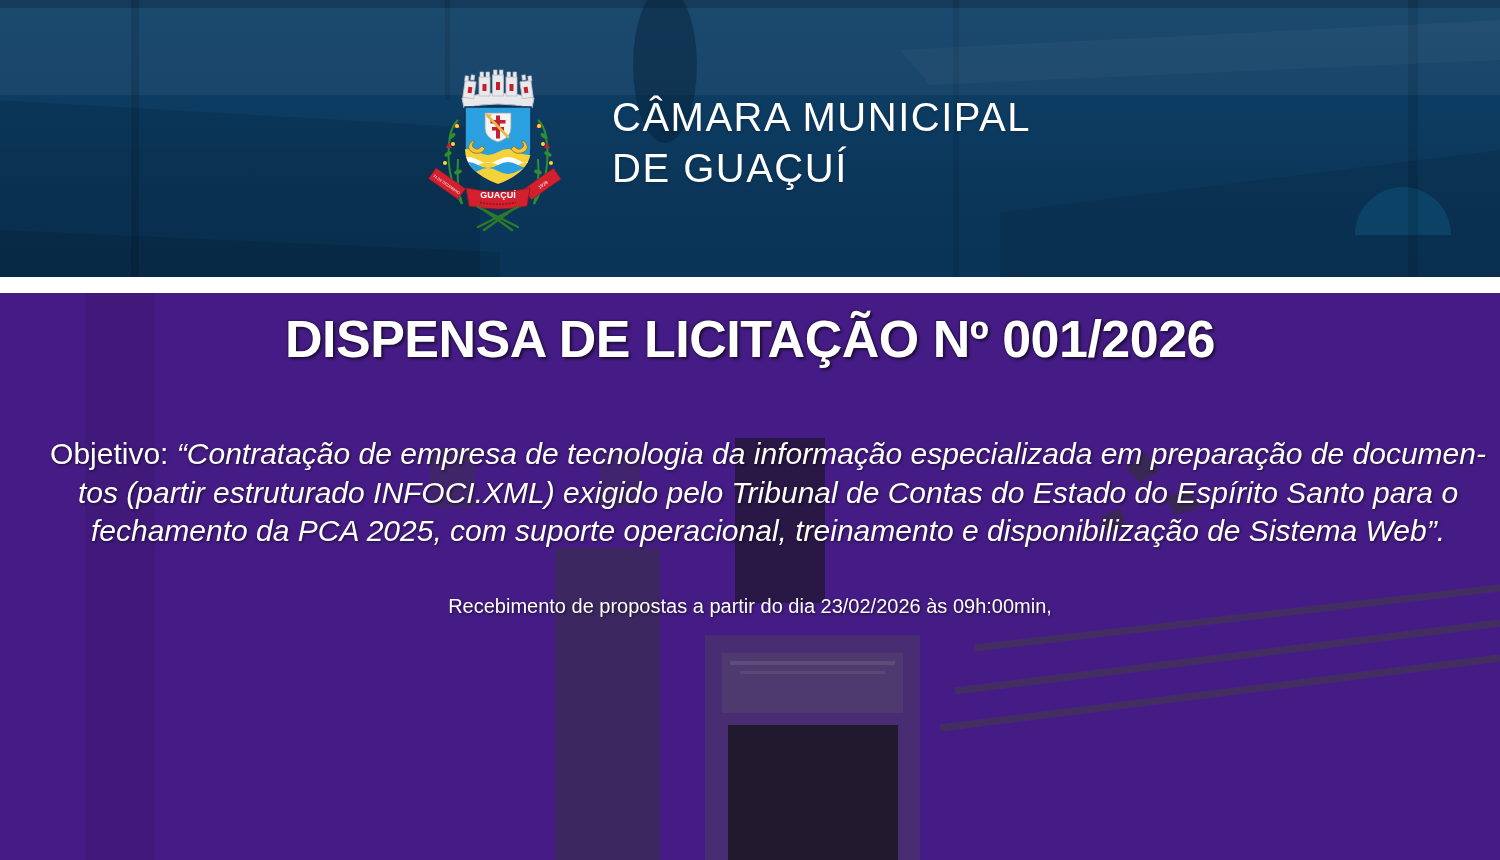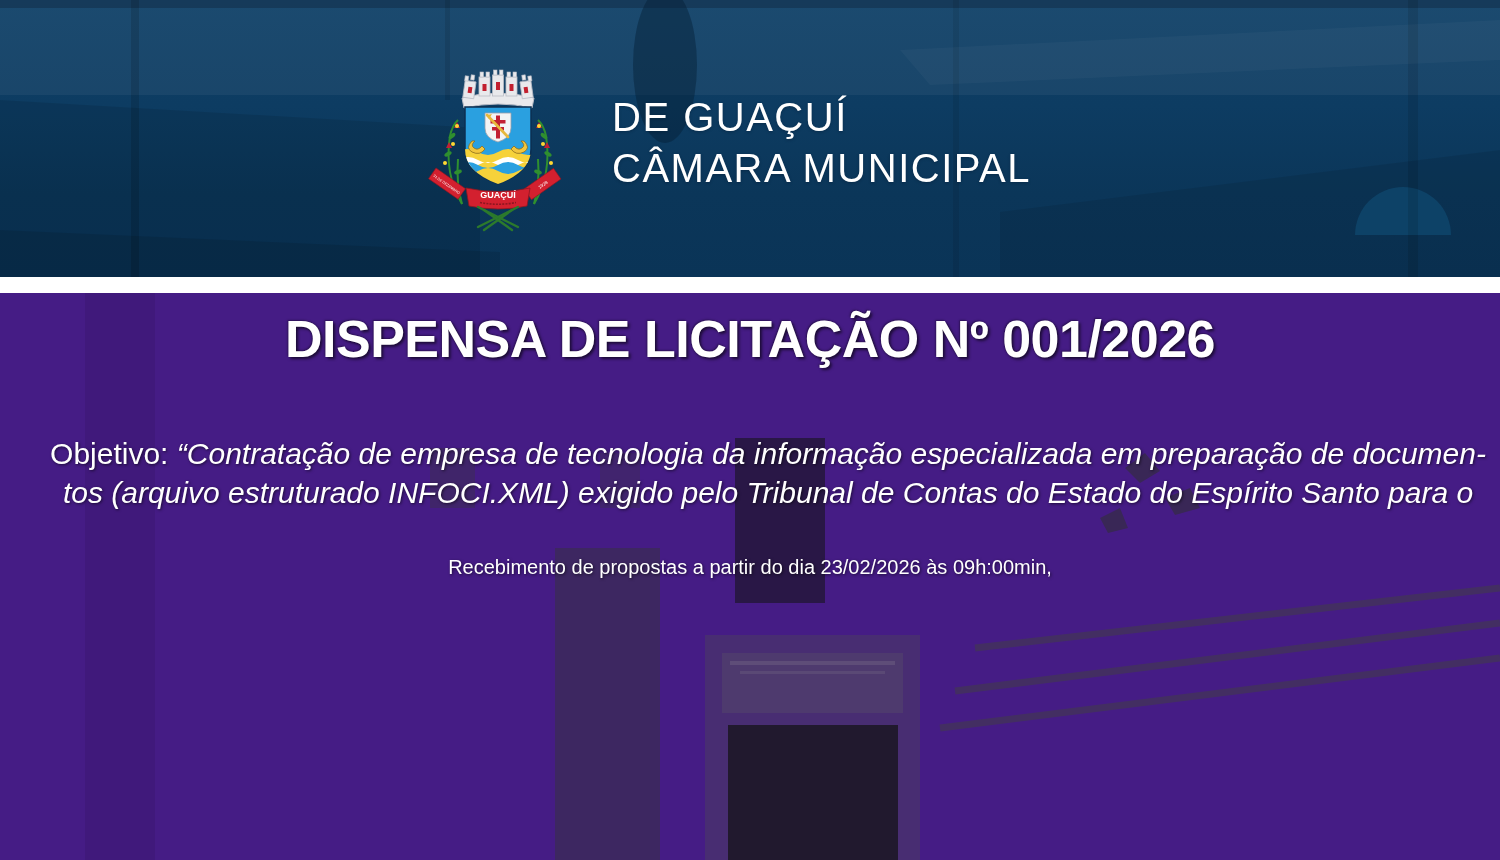--- a/index.html
+++ b/index.html
@@ -176,22 +176,22 @@
 
         <g stroke="#2c7a2c" stroke-width="2.4" stroke-linecap="round">
           <path d="M50 143 L90 163"></path>
             <path d="M90 143 L50 163"></path>
           <path d="M56 146 L84 166"></path>
             <path d="M84 146 L56 166"></path>
         </g>
       </svg>
 
       <div class="org-name">
+        <div>CÂMARA MUNICIPAL</div>
         <div>DE GUAÇUÍ</div>
-        <div>CÂMARA MUNICIPAL</div>
       </div>
     </div>
   </div>
 
   <div class="divider"></div>
 
   <div class="body-section">
 
     <svg class="body-overlay" viewBox="0 0 1500 567" preserveAspectRatio="none">
       <rect x="85" y="0" width="70" height="567" fill="#000000" opacity="0.08"></rect>
@@ -218,21 +218,22 @@
     </svg>
 
     <div class="content">
 
       <div class="title-block">
         <div class="title-line">DISPENSA DE LICITAÇÃO Nº 001/2026</div>
       </div>
 
       <div class="objective-block">
         <div><span class="objective-label">Objetivo:</span><span>&nbsp;</span><span class="objective-quote">“Contratação de empresa de tecnologia da informação especializada em preparação de documen-</span></div>
-        <div class="objective-quote">tos (arquivo estruturado INFOCI.XML) exigido pelo Tribunal de Contas do Estado do Espírito Santo para o</div>
+        <div class="objective-quote">tos (partir estruturado INFOCI.XML) exigido pelo Tribunal de Contas do Estado do Espírito Santo para o</div>
+        <div class="objective-quote">fechamento da PCA 2025, com suporte operacional, treinamento e disponibilização de Sistema Web”.</div>
       </div>
 
       <div class="schedule-block">
         <div>Recebimento de propostas a partir do dia 23/02/2026 às 09h:00min,</div>
       </div>
     </div>
   </div>
 
 </div>
 

